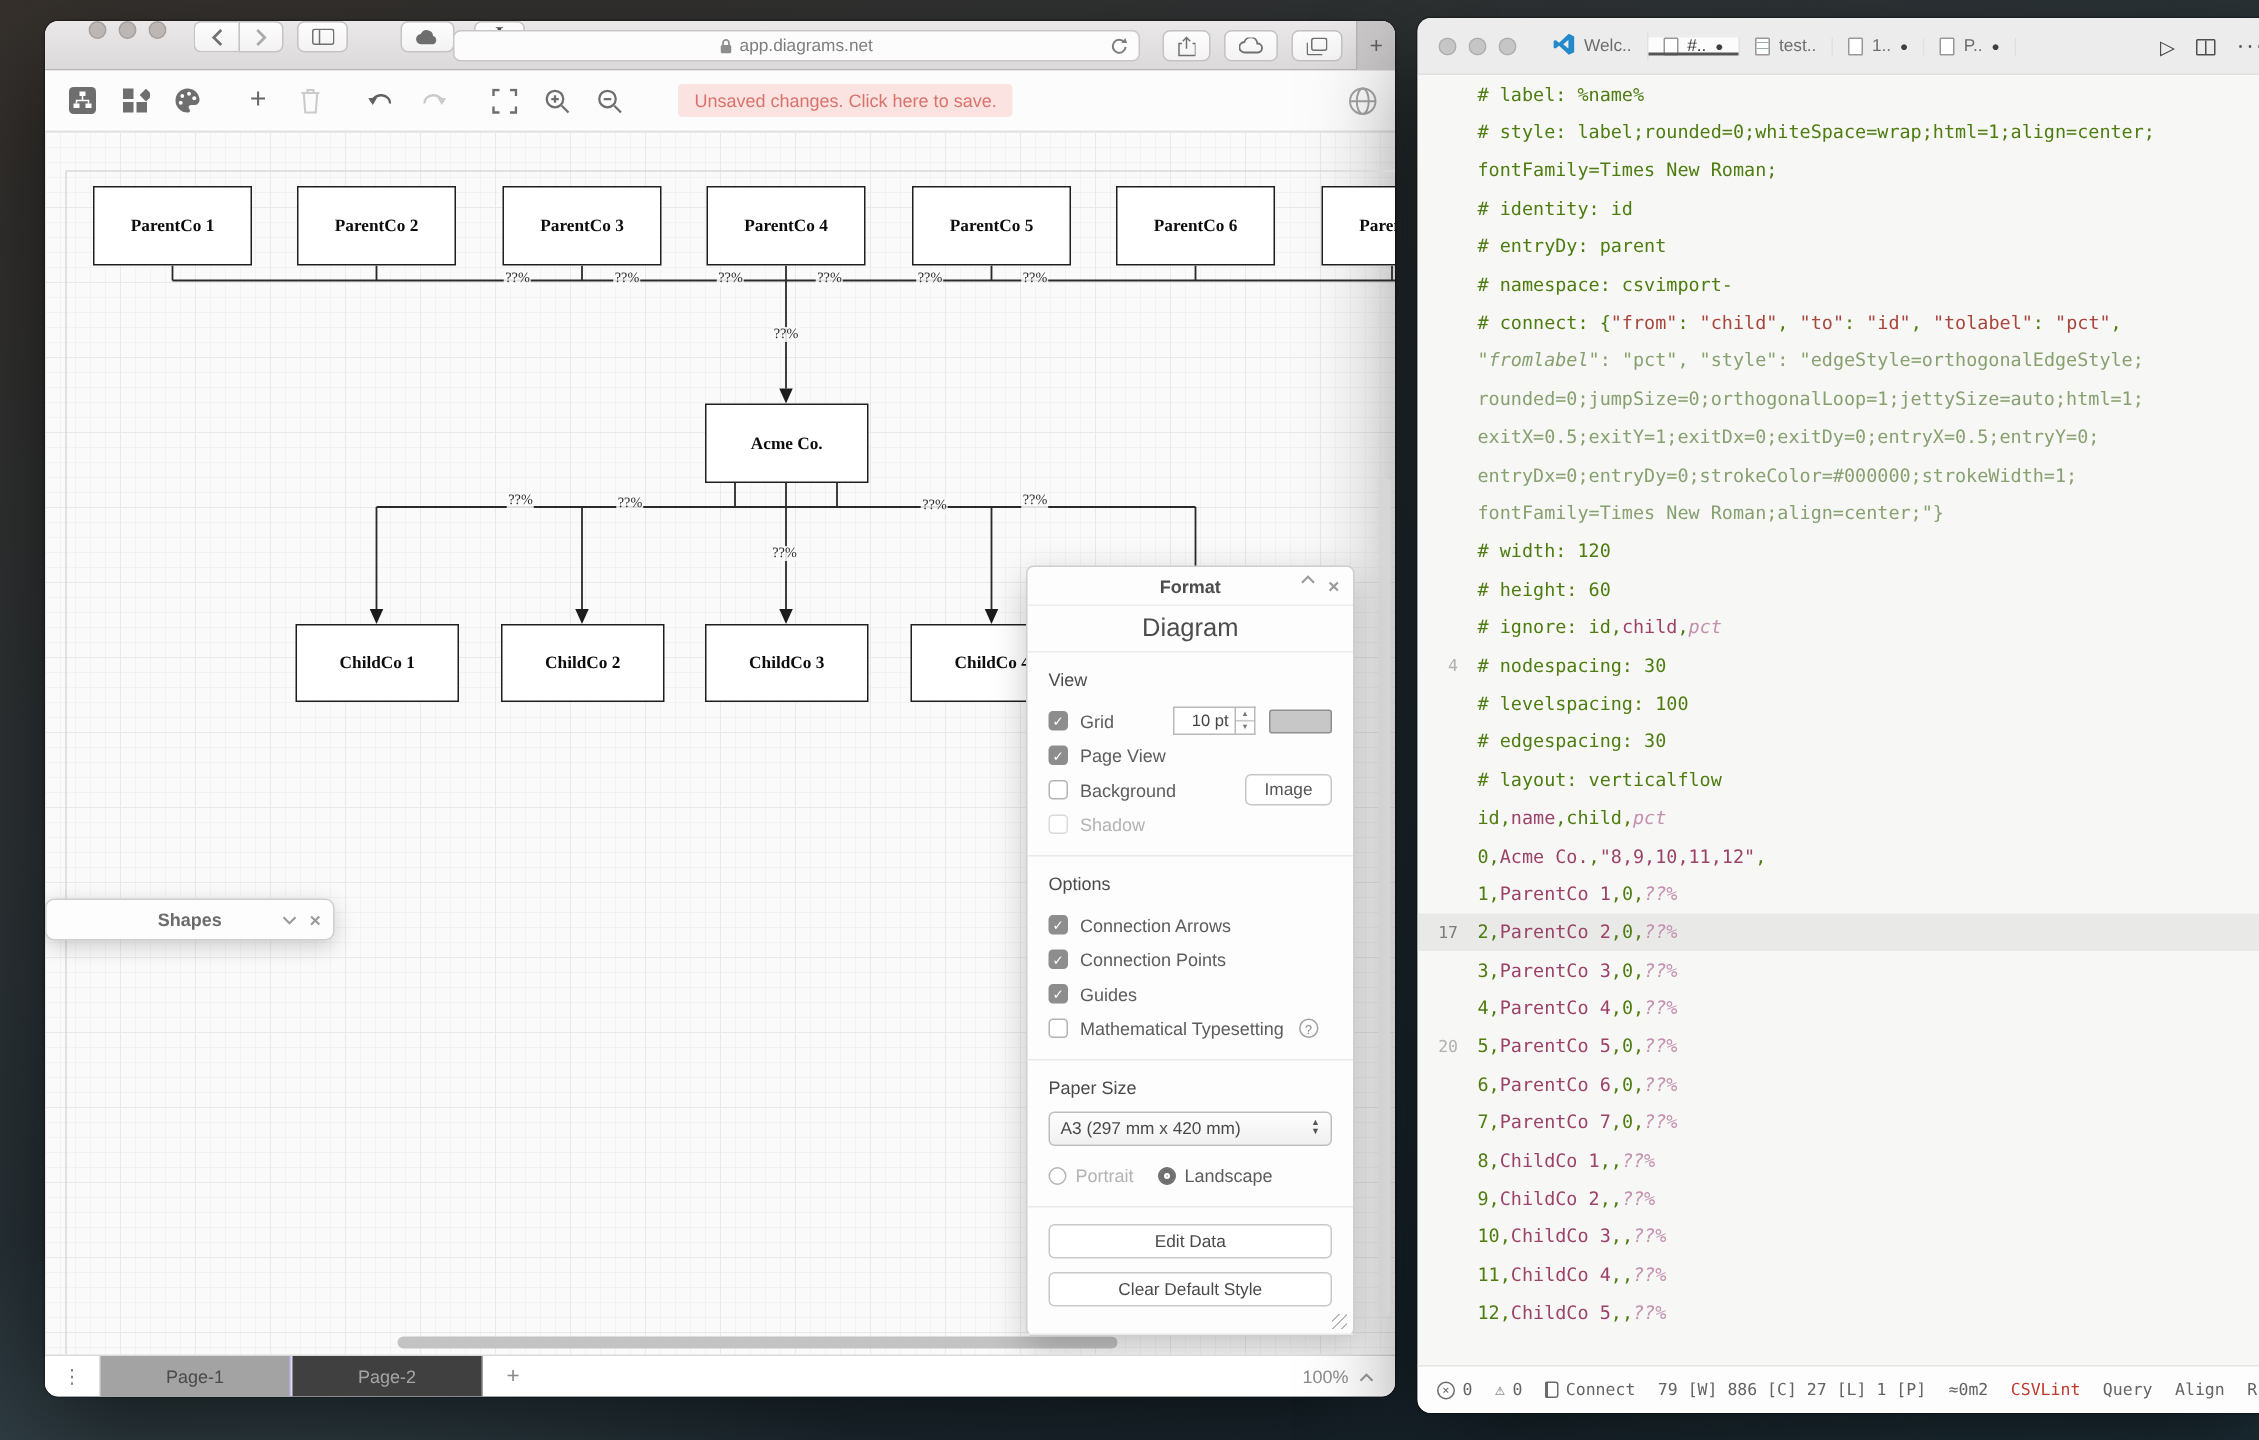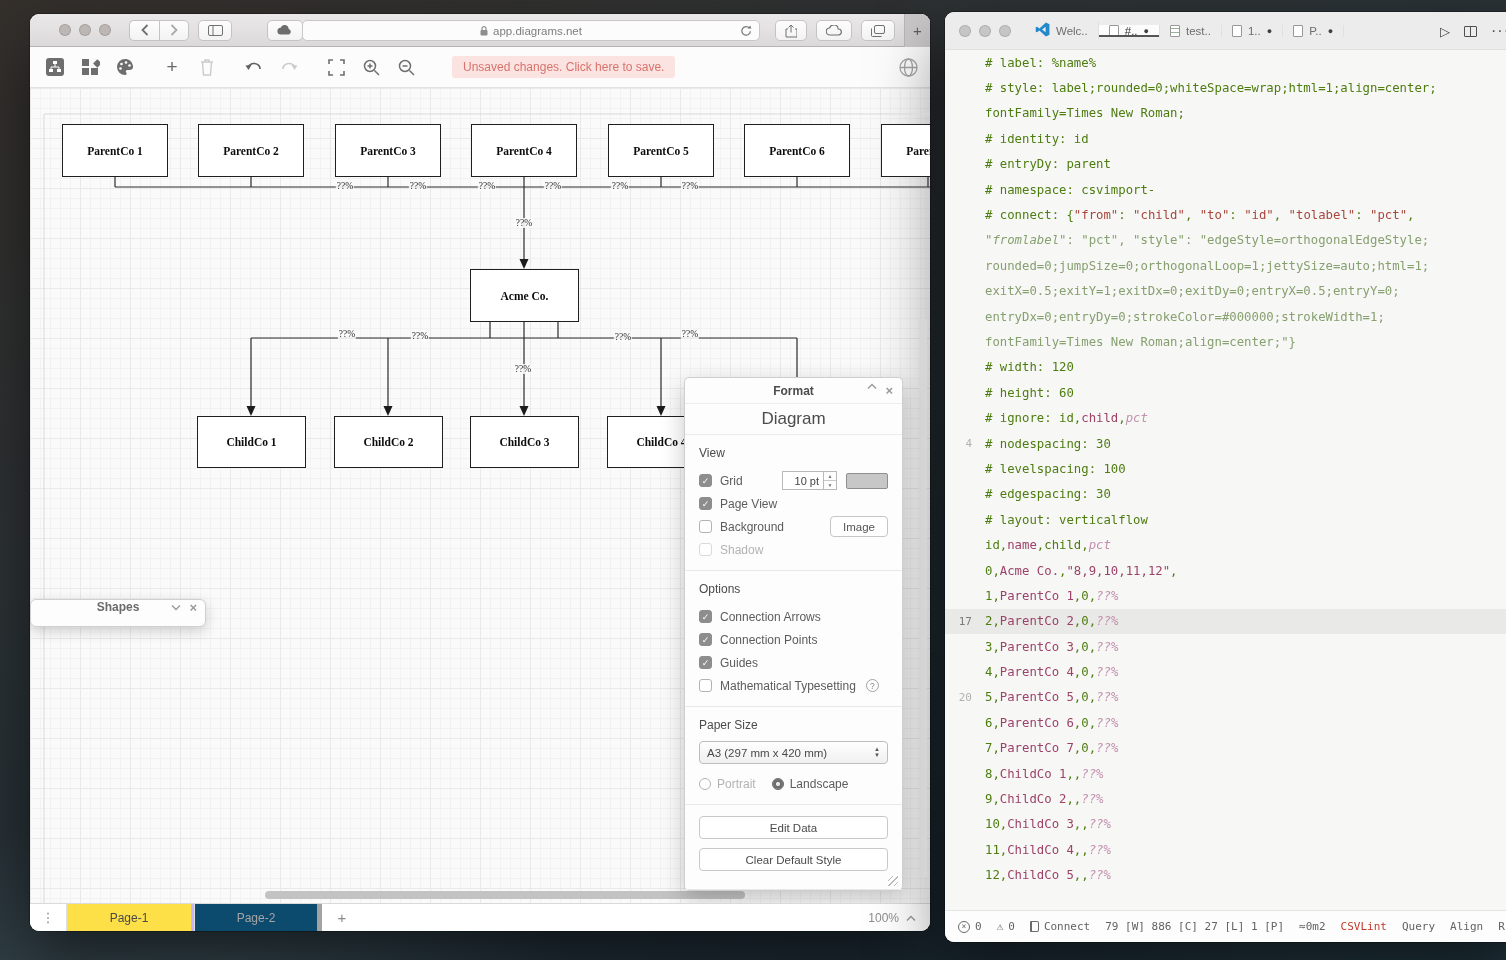--- a/index.html
+++ b/index.html
@@ -10,21 +10,21 @@
     background:
       radial-gradient(700px 380px at 12% 108%, rgba(90,110,115,.45), transparent 60%),
       radial-gradient(900px 420px at 95% 112%, rgba(60,95,105,.5), transparent 60%),
       linear-gradient(155deg,#35302c 0%,#2d3336 35%,#223038 65%,#16242d 100%);
   }
 
   
   .safari{position:absolute;left:30px;top:14px;width:900px;height:917px;border-radius:9px;
     overflow:hidden;background:#fafafa;box-shadow:0 28px 70px rgba(0,0,0,.55),0 0 0 1px rgba(0,0,0,.25)}
   .sf-toolbar{height:33px;background:linear-gradient(#eae8e9,#dbd9da);border-bottom:1px solid #b5b3b4;
-    display:flex;align-items:center;padding-left:29px;position:relative}
+    display:flex;align-items:flex-start;padding-left:29px;position:relative}
   .lights{display:flex;gap:8px;margin-right:18px}
   .light{width:12px;height:12px;border-radius:50%;background:#bcb6b4;border:1px solid rgba(0,0,0,.12)}
   .sfbtn{height:21px;min-width:30px;border:1px solid #c5c3c4;background:linear-gradient(#fdfdfd,#f3f3f3);
     border-radius:5px;display:flex;align-items:center;justify-content:center;margin-right:9px;color:#6f6f6f}
   .navgrp{display:flex;margin-right:9px}
   .navgrp .sfbtn{margin:0;border-radius:0;width:29px}
   .navgrp .sfbtn:first-child{border-radius:5px 0 0 5px;border-right:none}
   .navgrp .sfbtn:last-child{border-radius:0 5px 5px 0}
   .urlfield{position:absolute;left:272px;width:458px;top:6px;height:21px;border:1px solid #c9c7c8;
     background:#fcfcfc;border-radius:5px;display:flex;align-items:center;justify-content:center;
@@ -51,23 +51,23 @@
     background-size:50px 50px,50px 50px,10px 10px,10px 10px}
   .connectors{position:absolute;left:0;top:0;z-index:1}
   .dnode{position:absolute;background:#fff;border:1px solid #1f1f1f;display:flex;align-items:center;
     justify-content:center;font:bold 11.5px "Liberation Serif",serif;color:#0d0d0d;z-index:2}
   .elabel{position:absolute;transform:translate(-50%,-50%);font:9.5px "Liberation Serif",serif;
     color:#2b2b2b;background:rgba(250,250,250,.87);padding:0 1px;z-index:3;white-space:nowrap}
   .hscroll{position:absolute;left:235px;bottom:4px;width:480px;height:8px;border-radius:4px;background:#c3c3c3;z-index:4}
   .vscroll{position:absolute;right:3px;top:230px;width:8px;height:560px;border-radius:4px;background:#d6d6d6;z-index:4}
 
   
-  .shapes{position:absolute;left:0px;top:511px;width:176px;height:28px;background:#fdfdfd;
+  .shapes{position:absolute;left:0px;top:511px;width:193px;height:28px;background:#fdfdfd;
     border:1px solid #cfcfcf;border-radius:6px;box-shadow:0 4px 14px rgba(0,0,0,.18);z-index:6;
-    display:flex;align-items:flex-start;justify-content:center;font-size:12px;color:#6b6b6b;font-weight:bold}
+    display:flex;align-items:center;justify-content:center;font-size:12px;color:#6b6b6b;font-weight:bold}
   .shapes .panelicons{position:absolute;right:8px;display:flex;gap:8px;align-items:center;color:#9a9a9a}
 
   
   .format{position:absolute;left:654px;top:289px;width:219px;height:514px;background:#fdfdfd;
     border:1px solid #cecece;border-radius:5px;box-shadow:0 8px 24px rgba(0,0,0,.22);z-index:7;
     font-size:12px;color:#5c5c5c}
   .fp-head{height:26px;display:flex;align-items:center;justify-content:center;font-weight:bold;
     color:#4c4c4c;position:relative;border-bottom:1px solid #ececec}
   .fp-head .panelicons{position:absolute;right:9px;display:flex;gap:8px;color:#9a9a9a}
   .fp-tab{height:31px;display:flex;align-items:center;justify-content:center;color:#4c4c4c;
@@ -101,22 +101,22 @@
   .radio.on{background:#6e6e6e;border-color:#6e6e6e;box-shadow:inset 0 0 0 3px #6e6e6e,inset 0 0 0 4.5px #fff}
   .fp-btn{height:23px;border:1px solid #c8c8c8;border-radius:4px;background:#fff;color:#4a4a4a;
     display:flex;align-items:center;justify-content:center;font-size:11.5px;margin:0 0 9px}
   .resize{position:absolute;right:4px;bottom:4px;width:10px;height:10px;
     background:repeating-linear-gradient(135deg,transparent 0 3px,#b8b8b8 3px 4px)}
 
   
   .sfooter{height:28px;background:#fff;border-top:1px solid #dadada;display:flex;align-items:stretch;position:relative}
   .fdots{width:36px;display:flex;align-items:center;justify-content:center;color:#828282;font-size:13px}
   .ptab{width:128px;display:flex;align-items:center;justify-content:center;font-size:12px;color:#a5a5a5;
-    background:#0c4a6e;border-left:1px solid #dedede;border-right:5px solid #a3a3a3}
-  .ptab.on{background:#fde047;color:#4a4a4a;border-right:3px solid #c4b5fd}
+    background:#404040;border-left:1px solid #dedede;border-right:1px solid #a3a3a3}
+  .ptab.on{background:#a3a3a3;color:#4a4a4a;border-right:1px solid #c4b5fd}
   .addpage{width:40px;display:flex;align-items:center;justify-content:center;color:#8a8a8a;font-size:15px}
   .zoomctl{position:absolute;right:14px;top:0;height:28px;display:flex;align-items:center;gap:7px;
     color:#8d8d8d;font-size:12px}
 
   
   .vscode{position:absolute;left:945px;top:12px;width:575px;height:930px;border-radius:9px;overflow:hidden;
     background:#f6f6f6;box-shadow:0 28px 70px rgba(0,0,0,.55),0 0 0 1px rgba(0,0,0,.25)}
   .vs-tabbar{height:38px;background:#ececec;display:flex;align-items:stretch;border-bottom:1px solid #e0e0e0;position:relative}
   .vs-lights{display:flex;gap:8px;align-items:center;padding:0 14px 0 14px}
   .vs-lights .light{background:#c6c6c6}

